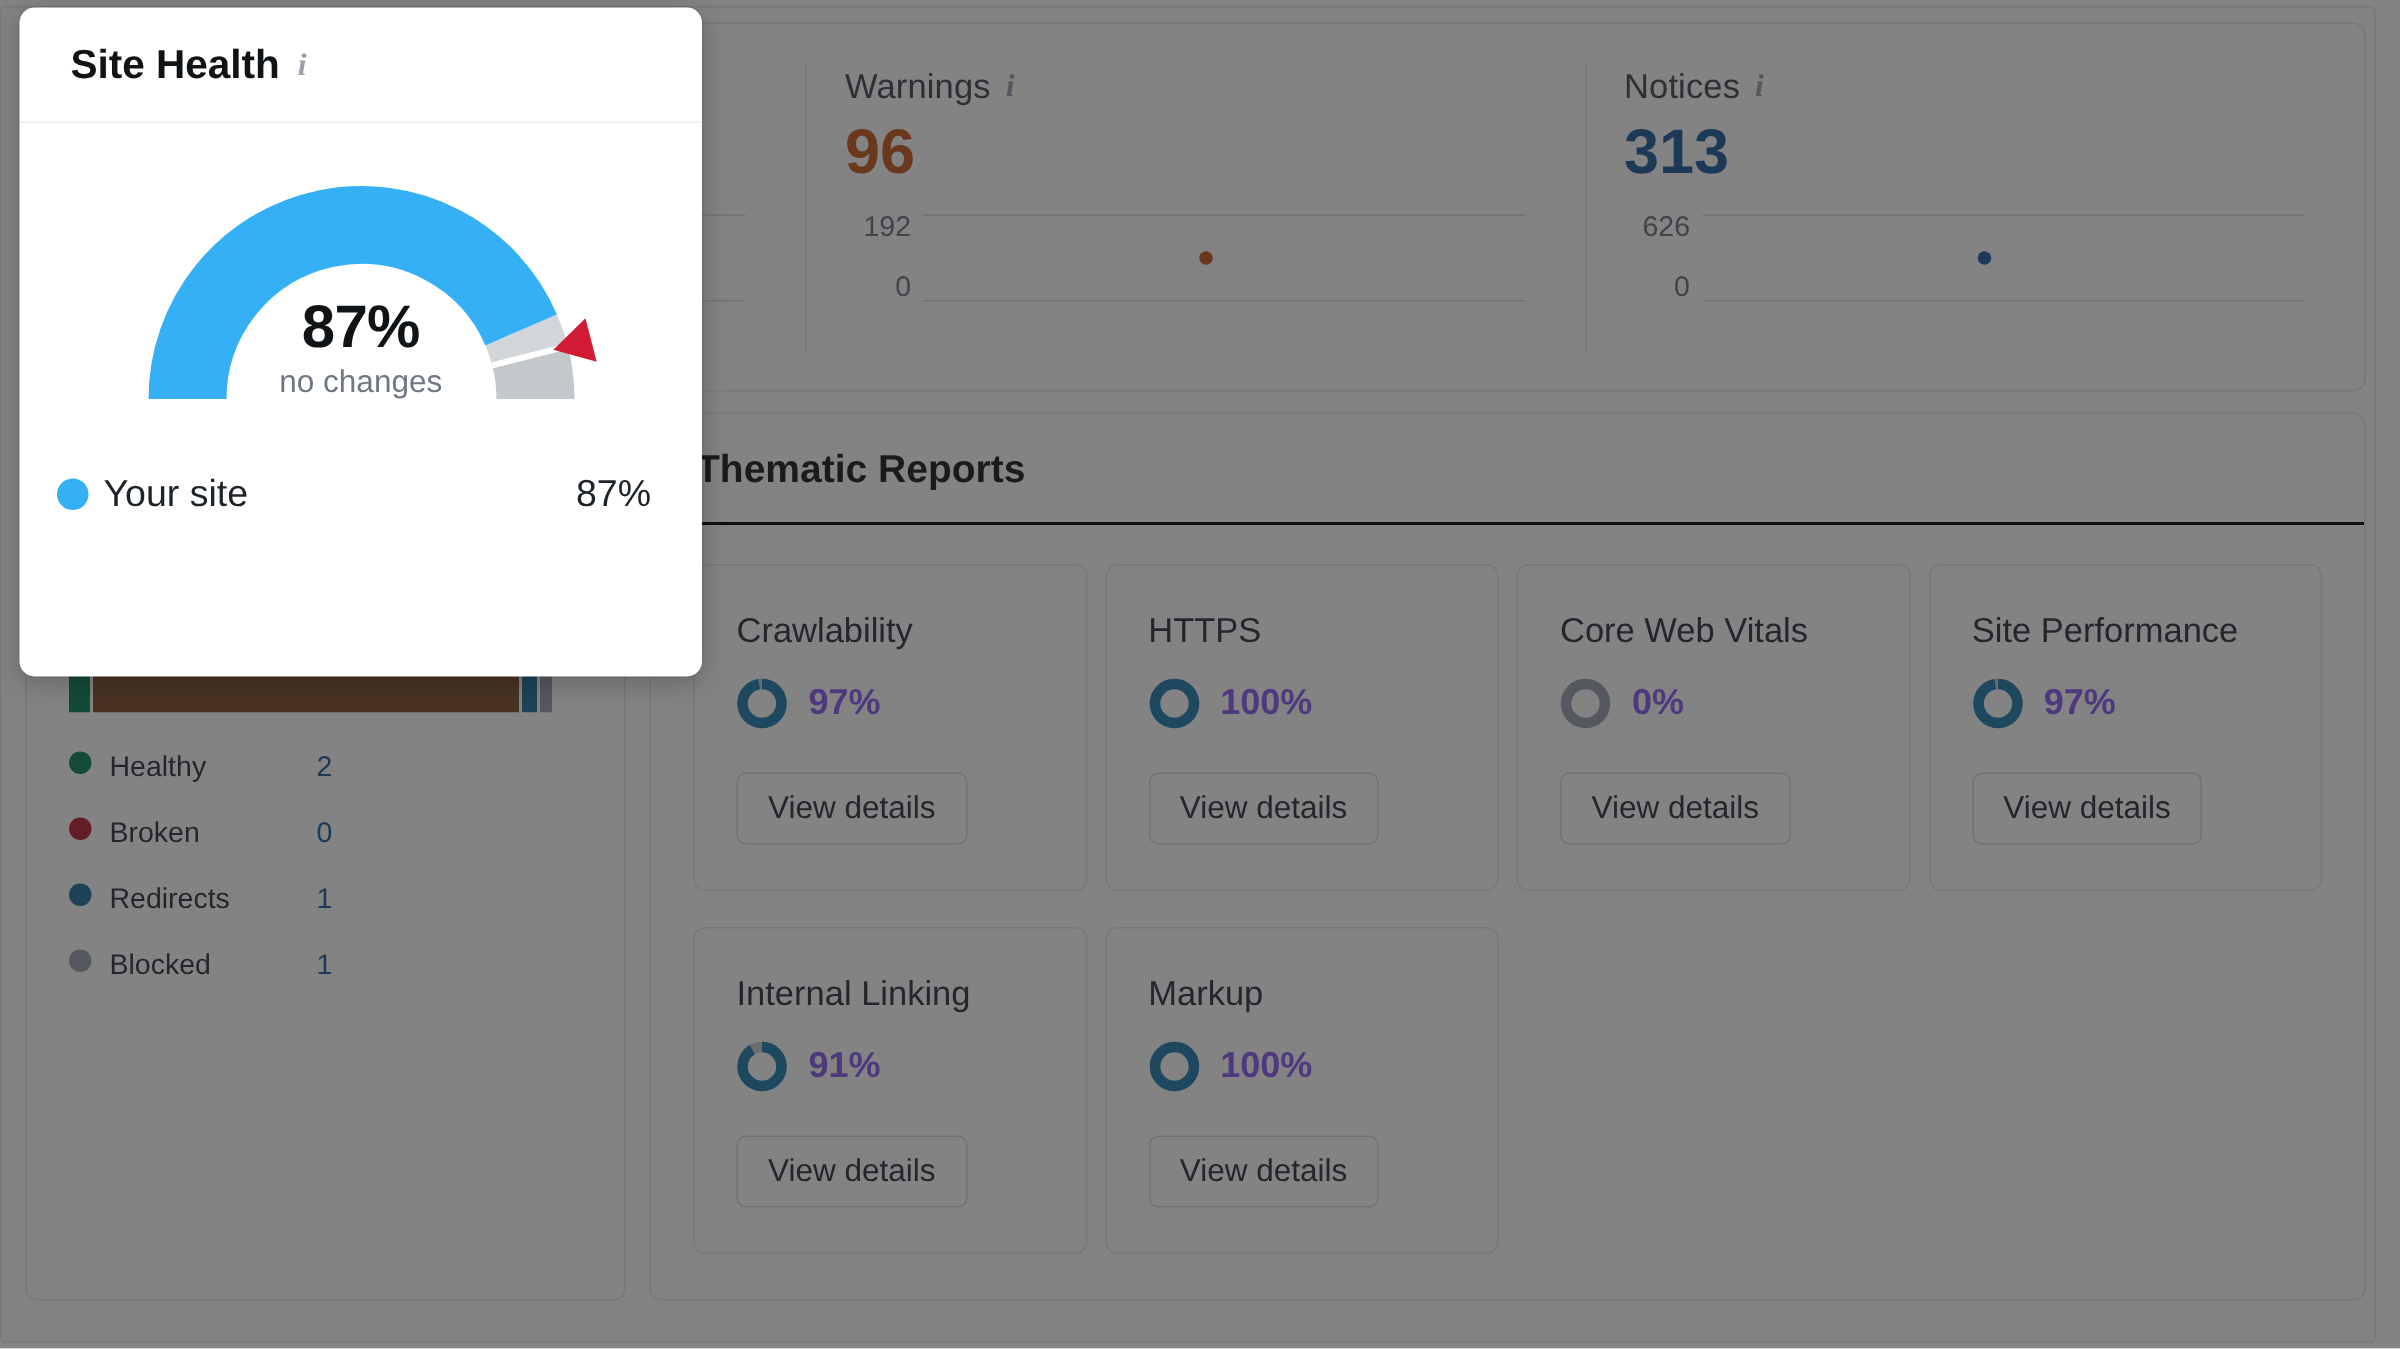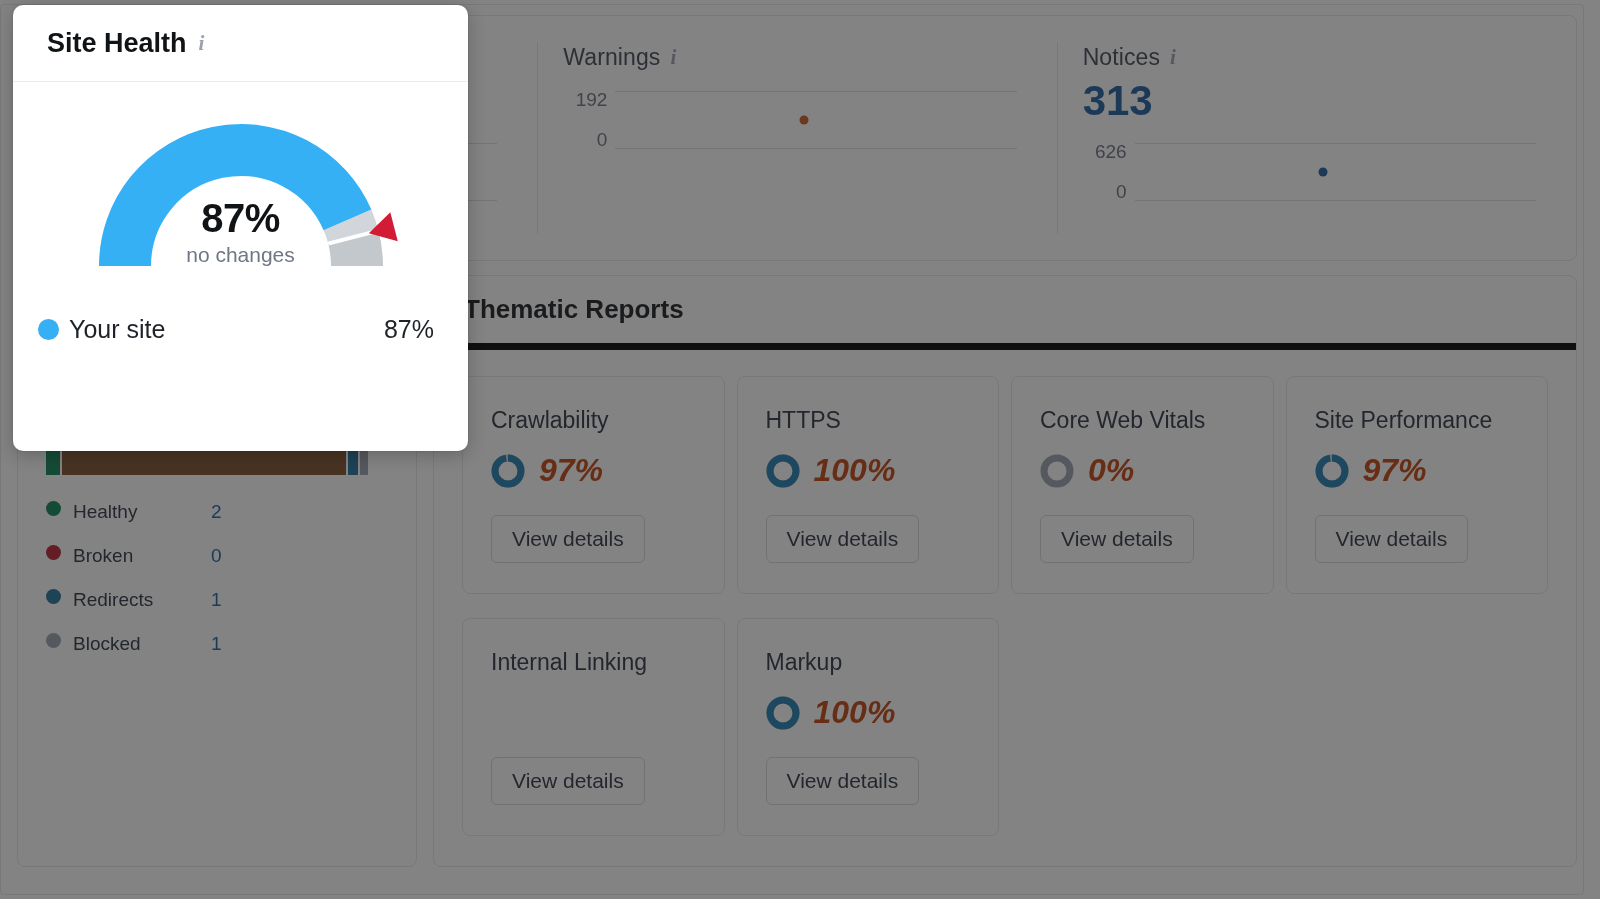--- a/index.html
+++ b/index.html
@@ -129,21 +129,21 @@
   .themes-card {
     position: absolute;
     left: 432px; top: 270px; width: 1144px; height: 592px;
     background: #ffffff;
     border: 1px solid #e3e6eb;
     border-radius: 8px;
   }
   .themes-header {
     height: 74px; display: flex; align-items: center;
     padding: 0 30px;
-    border-bottom: 7px solid #000000;
+    border-bottom: 2px solid #000000;
     font-size: 26px; font-weight: 700; color: #171a1c;
   }
   .themes-grid {
     padding: 26px 28px;
     display: grid;
     grid-template-columns: repeat(4, 1fr);
     grid-auto-rows: 218px;
     gap: 24px 12px;
   }
   .theme-tile {
@@ -154,21 +154,21 @@
   }
   .theme-title { font-size: 23px; color: #2b3440; }
   .theme-note {
     margin-top: 14px; font-size: 20px; color: #5e6876; line-height: 1.45;
     max-width: 200px;
   }
   .theme-score {
     margin-top: 18px;
     display: flex; align-items: center; gap: 14px;
   }
-  .theme-pct { font-size: 32px; font-weight: 700; color: #c2410c; font-style: italic; }
+  .theme-pct { font-size: 24px; font-weight: 700; color: #8b5cf6; }
   .ring { width: 34px; height: 34px; flex: 0 0 34px; }
   .btn-view {
     margin-top: auto;
     align-self: flex-start;
     border: 1px solid #d3d8de;
     border-radius: 6px;
     background: #ffffff;
     color: #2b3440;
     font-family: "Liberation Sans", sans-serif;
     font-size: 21px;
@@ -252,20 +252,21 @@
               <div class="spark-dot" style="left:47%;top:52%;background:#a32638"></div>
             </div>
           </div>
         </div>
 
         <div class="stat-col">
           <div class="stat-head">
             <span>Warnings</span>
             <span class="info-i">i</span>
           </div>
+          <div class="stat-num" style="color:#c75b1e">96</div>
           <div class="spark">
             <div class="spark-axis">
               <span>192</span>
               <span>0</span>
             </div>
             <div class="spark-plot">
               <div class="gline top"></div>
               <div class="gline bottom"></div>
               <div class="spark-dot" style="left:47%;top:50%;background:#c75b1e"></div>
             </div>
@@ -376,20 +377,27 @@
                 <svg class="ring" viewBox="0 0 34 34">
                   <circle cx="17" cy="17" r="13" fill="none" stroke="#c9ced4" stroke-width="7"></circle>
                   <circle cx="17" cy="17" r="13" fill="none" stroke="#1d7cb0" stroke-width="7" stroke-dasharray="79.23096672353459 2.4504422698000354" transform="rotate(-90 17 17)"></circle>
                 </svg>
                 <span class="theme-pct">97%</span>
               </div>
               <button class="btn-view">View details</button>
             </div>
             <div class="theme-tile">
               <div class="theme-title">Internal Linking</div>
+              <div class="theme-score">
+                <svg class="ring" viewBox="0 0 34 34">
+                  <circle cx="17" cy="17" r="13" fill="none" stroke="#c9ced4" stroke-width="7"></circle>
+                  <circle cx="17" cy="17" r="13" fill="none" stroke="#1d7cb0" stroke-width="7" stroke-dasharray="74.33008218393451 7.3513268094001205" transform="rotate(-90 17 17)"></circle>
+                </svg>
+                <span class="theme-pct">91%</span>
+              </div>
               <button class="btn-view">View details</button>
             </div>
             <div class="theme-tile">
               <div class="theme-title">Markup</div>
               <div class="theme-score">
                 <svg class="ring" viewBox="0 0 34 34">
                   <circle cx="17" cy="17" r="13" fill="none" stroke="#c9ced4" stroke-width="7"></circle>
                   <circle cx="17" cy="17" r="13" fill="none" stroke="#1d7cb0" stroke-width="7" stroke-dasharray="81.68140899333463 0" transform="rotate(-90 17 17)"></circle>
                 </svg>
                 <span class="theme-pct">100%</span>

